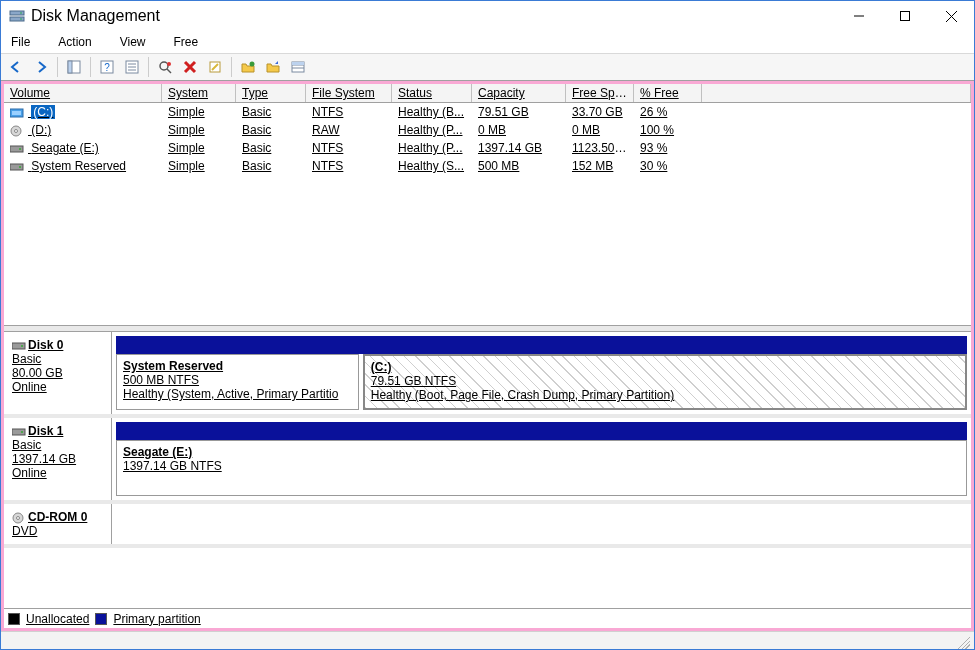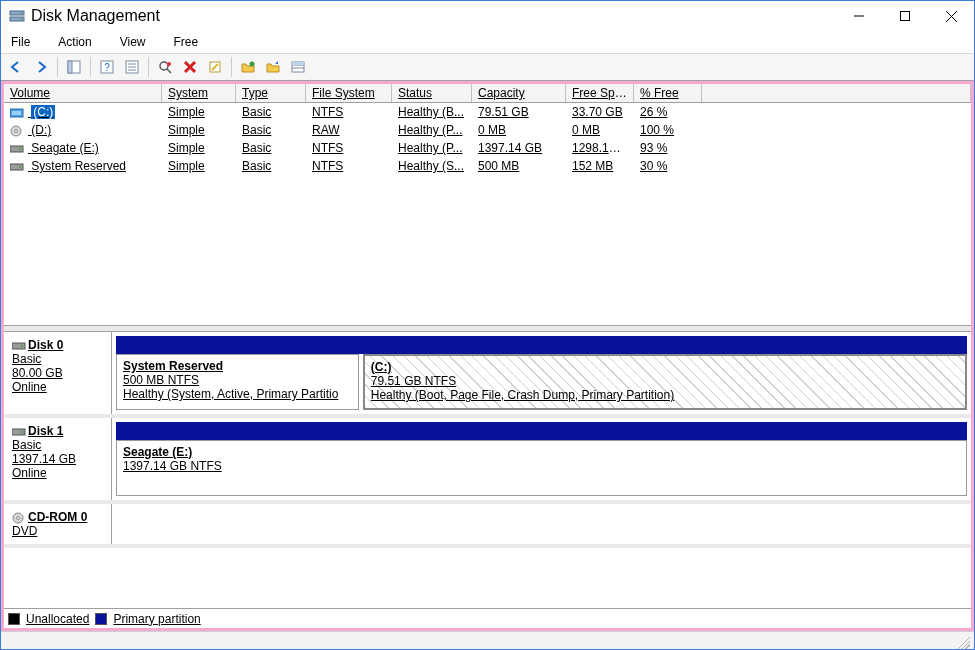--- a/index.html
+++ b/index.html
@@ -372,21 +372,21 @@
           <div class="vol-row">
             <div class="col c0"><span class="vicon"><svg width="14" height="12">
                   <rect x="0" y="3" width="13" height="6" fill="#9a9a9a" stroke="#555"></rect>
                   <circle cx="10" cy="6" r="1" fill="#3a3"></circle>
                 </svg></span> <span class="">Seagate (E:)</span></div>
             <div class="col c1">Simple</div>
             <div class="col c2">Basic</div>
             <div class="col c3">NTFS</div>
             <div class="col c4">Healthy (P...</div>
             <div class="col c5">1397.14 GB</div>
-            <div class="col c6">1298.15 ...</div>
+            <div class="col c6">1123.50 ...</div>
             <div class="col c7">93 %</div>
             <div class="col c8"></div>
           </div>
           <div class="vol-row">
             <div class="col c0"><span class="vicon"><svg width="14" height="12">
                   <rect x="0" y="3" width="13" height="6" fill="#9a9a9a" stroke="#555"></rect>
                   <circle cx="10" cy="6" r="1" fill="#3a3"></circle>
                 </svg></span> <span class="">System Reserved</span></div>
             <div class="col c1">Simple</div>
             <div class="col c2">Basic</div>

